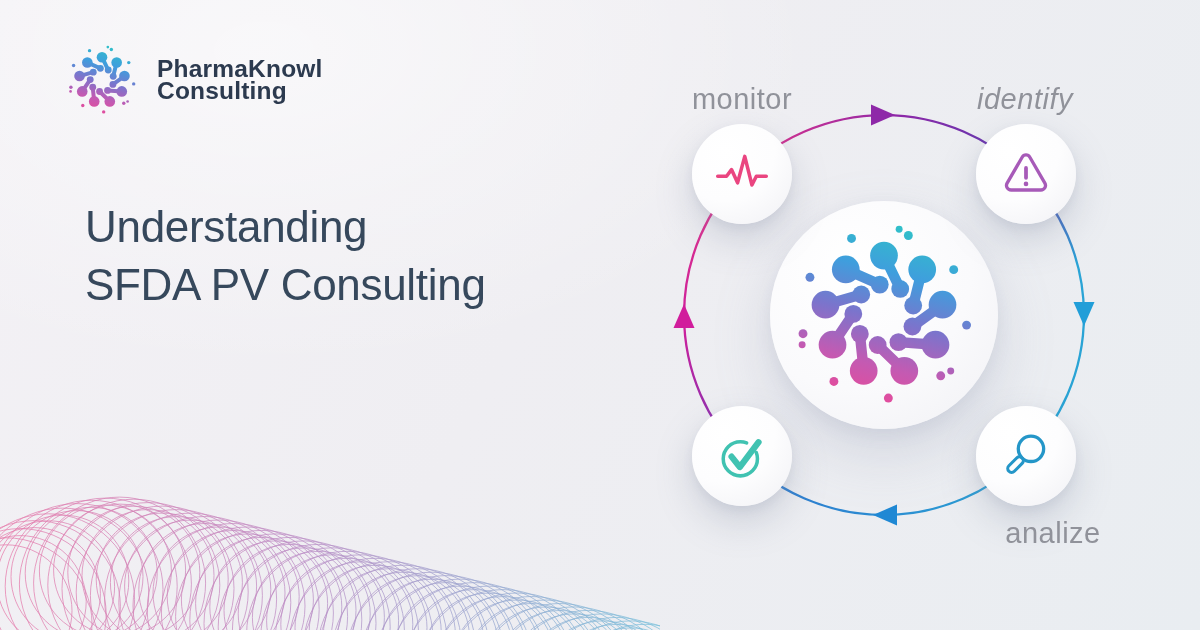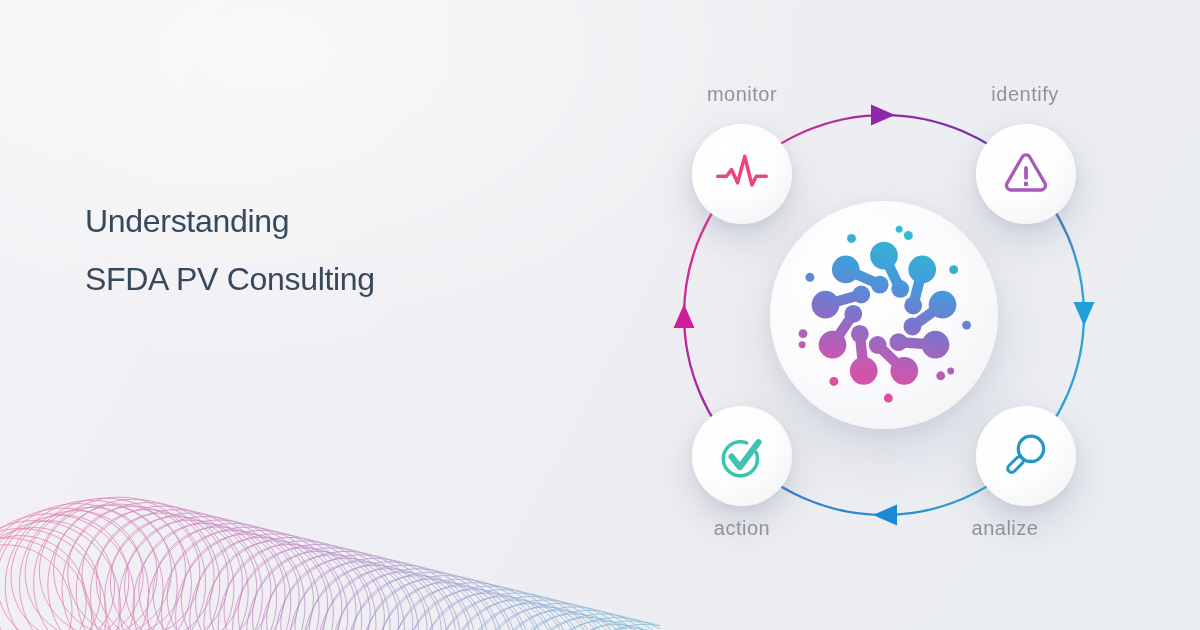--- a/index.html
+++ b/index.html
@@ -15,22 +15,22 @@
   }
   .defs-svg { position:absolute; width:0; height:0; }
 
   
   .brand { position:absolute; left:64px; top:42px; display:flex; align-items:center; gap:17px; z-index:3; }
   .brand-logo svg { width:76px; height:76px; display:block; }
   .brand-name { font-size:24.5px; font-weight:700; color:#2c3a4f; line-height:22.5px; letter-spacing:.2px; }
 
   
   .hero-title {
-    position:absolute; left:85px; top:192px; z-index:3;
-    font-size:32px; line-height:58px; font-weight:500; color:#36485c; letter-spacing:-0.3px;
+    position:absolute; left:85px; top:198px; z-index:3;
+    font-size:44px; line-height:58px; font-weight:500; color:#36485c; letter-spacing:-0.3px;
   }
 
   
   .ring-svg { position:absolute; left:654px; top:85px; width:460px; height:460px; z-index:1; }
   .hub {
     position:absolute; left:770px; top:201px; width:228px; height:228px; border-radius:50%; z-index:2;
     background: radial-gradient(circle at 36% 30%, #ffffff 0%, #fafafc 55%, #f0f0f4 100%);
     box-shadow: 0 24px 55px rgba(138,148,172,.26), 0 6px 16px rgba(138,148,172,.12);
     display:flex; align-items:center; justify-content:center;
   }
@@ -42,25 +42,25 @@
     display:flex; align-items:center; justify-content:center;
   }
   .node svg { width:64px; height:64px; display:block; }
   .node-monitor  { left:692px; top:124px; }
   .node-identify { left:976px; top:124px; }
   .node-analize  { left:976px; top:406px; }
   .node-action   { left:692px; top:406px; }
 
   .step-label {
     position:absolute; width:200px; text-align:center; z-index:2;
-    font-size:20px; color:#90929a; letter-spacing:.5px;
+    font-size:29px; color:#90929a; letter-spacing:.5px;
   }
   .label-monitor  { left:642px; top:83px;  }
-  .label-identify { left:925px; top:83px;  }
-  .label-analize  { left:905px; top:517px; }
+  .label-identify { left:925px; top:83px;font-style:italic;  }
+  .label-analize  { left:953px; top:517px; }
   .label-action   { left:642px; top:517px; }
 
   
   .wave-mesh { position:absolute; left:0; bottom:0; width:660px; height:160px; z-index:1; }
 </style>
 </head>
 <body>
 
 <div class="card">
   <div class="sheen"></div>
@@ -111,20 +111,31 @@
           <circle cx="-38.6" cy="-46" r="14" stroke="none"></circle>
           <circle cx="-4.3" cy="-30.7" r="9" stroke="none"></circle>
           <circle cx="-32.8" cy="-77.3" r="4.5" stroke="none"></circle>
         <circle cx="67.4" cy="56.6" r="3.5" stroke="none"></circle>
         <circle cx="-82.7" cy="30.1" r="3.5" stroke="none"></circle>
         <circle cx="15.3" cy="-86.7" r="3.5" stroke="none"></circle>
       </g>
     </defs>
   </svg>
 
+  <div class="brand">
+    <div class="brand-logo">
+      <svg viewBox="-100 -100 200 200">
+          <use href="#pk-logo-shape"></use>
+        </svg>
+    </div>
+    <div class="brand-name">
+      <div>PharmaKnowl</div>
+      <div>Consulting</div>
+    </div>
+  </div>
 
   <div class="hero-title">
     <div>Understanding</div>
     <div>SFDA PV Consulting</div>
   </div>
 
   <svg class="ring-svg" viewBox="0 0 460 460">
     <defs>
       <linearGradient id="gA" gradientUnits="userSpaceOnUse" x1="88.6" y1="88.6" x2="371.4" y2="88.6">
         <stop offset="0" stop-color="#e23489"></stop>
@@ -193,21 +204,20 @@
       <g fill="none" stroke-linecap="round" stroke-linejoin="round" stroke="#40c2b1">
         <circle cx="27.5" cy="31.5" r="15.5" stroke-width="3.2" pathLength="100" stroke-dasharray="87 13" stroke-dashoffset="6"></circle>
         <path d="M 19.5 29.5 L 27 39 L 44 16.5" stroke-width="5.6"></path>
       </g>
     </svg>
   </div>
 
   <div class="step-label label-monitor">monitor</div>
   <div class="step-label label-identify">identify</div>
   <div class="step-label label-analize">analize</div>
-  <div class="step-label label-action">action</div>
 
   <svg class="wave-mesh" viewBox="0 0 660 160">
     <defs>
       <linearGradient id="meshg" gradientUnits="userSpaceOnUse" x1="0" y1="0" x2="660" y2="0">
         <stop offset="0" stop-color="#e0307c"></stop>
         <stop offset="0.45" stop-color="#9b4ea8"></stop>
         <stop offset="1" stop-color="#2fa3cc"></stop>
       </linearGradient>
     </defs>
     <g id="mesh-g" fill="none" stroke="url(#meshg)" stroke-width="0.75" opacity="0.6">

